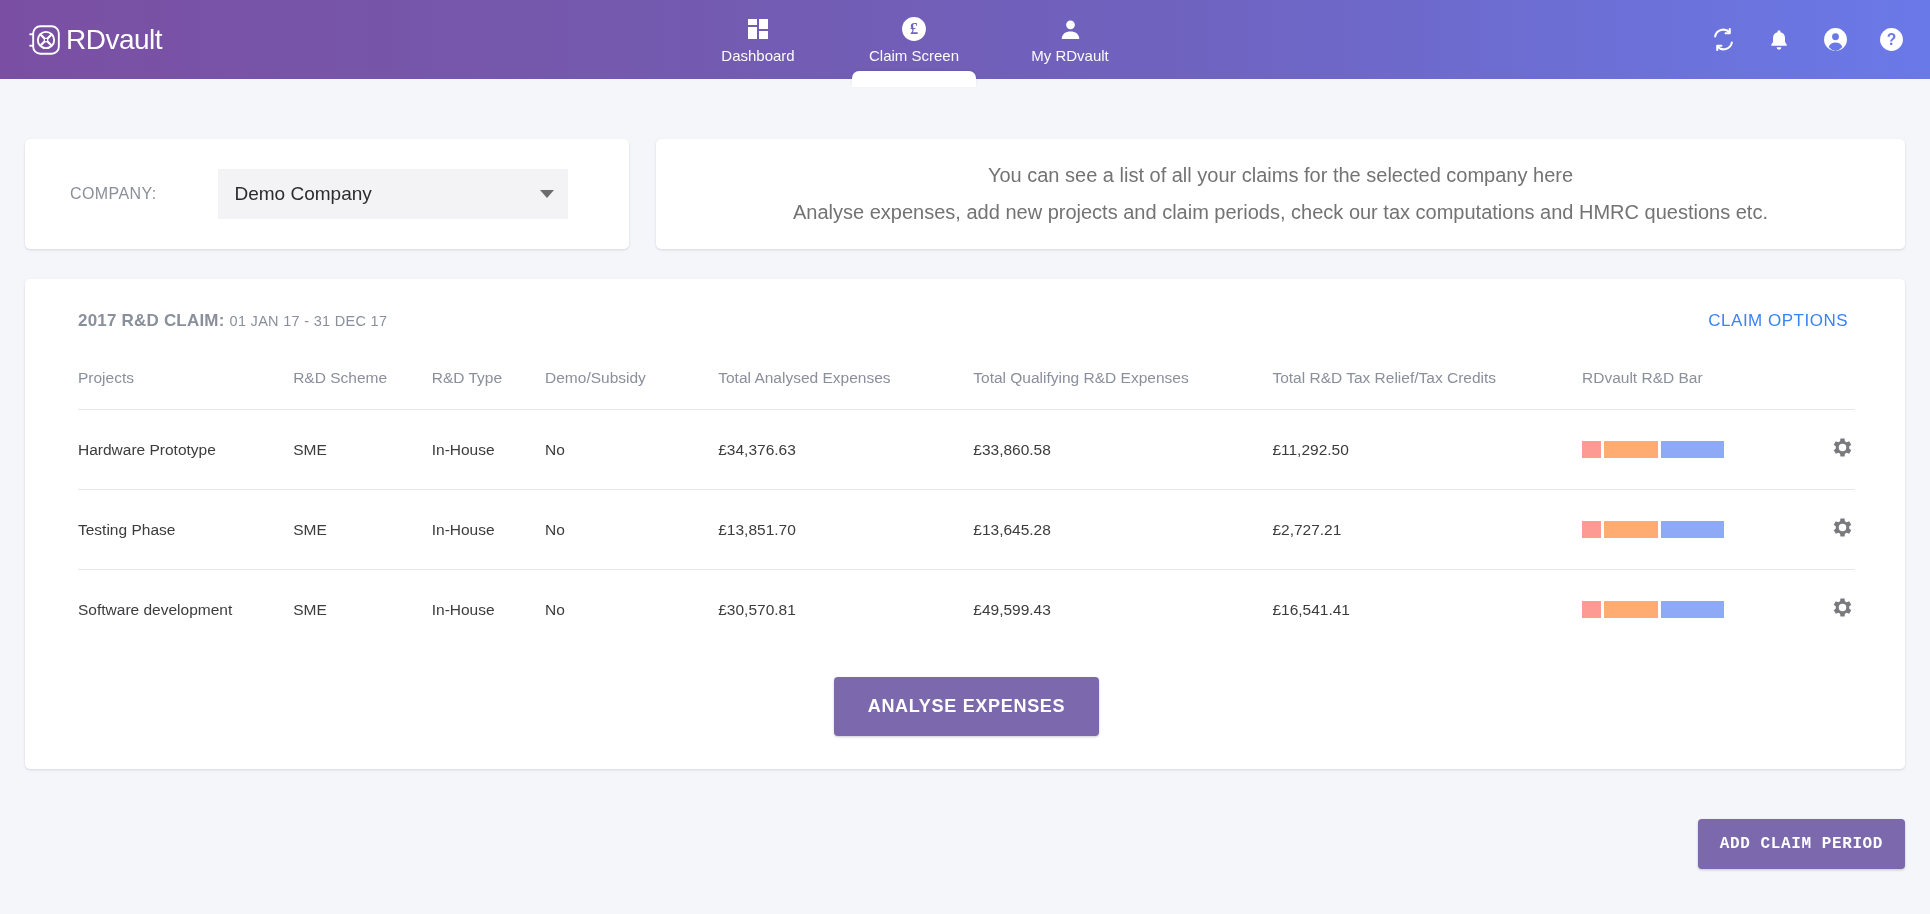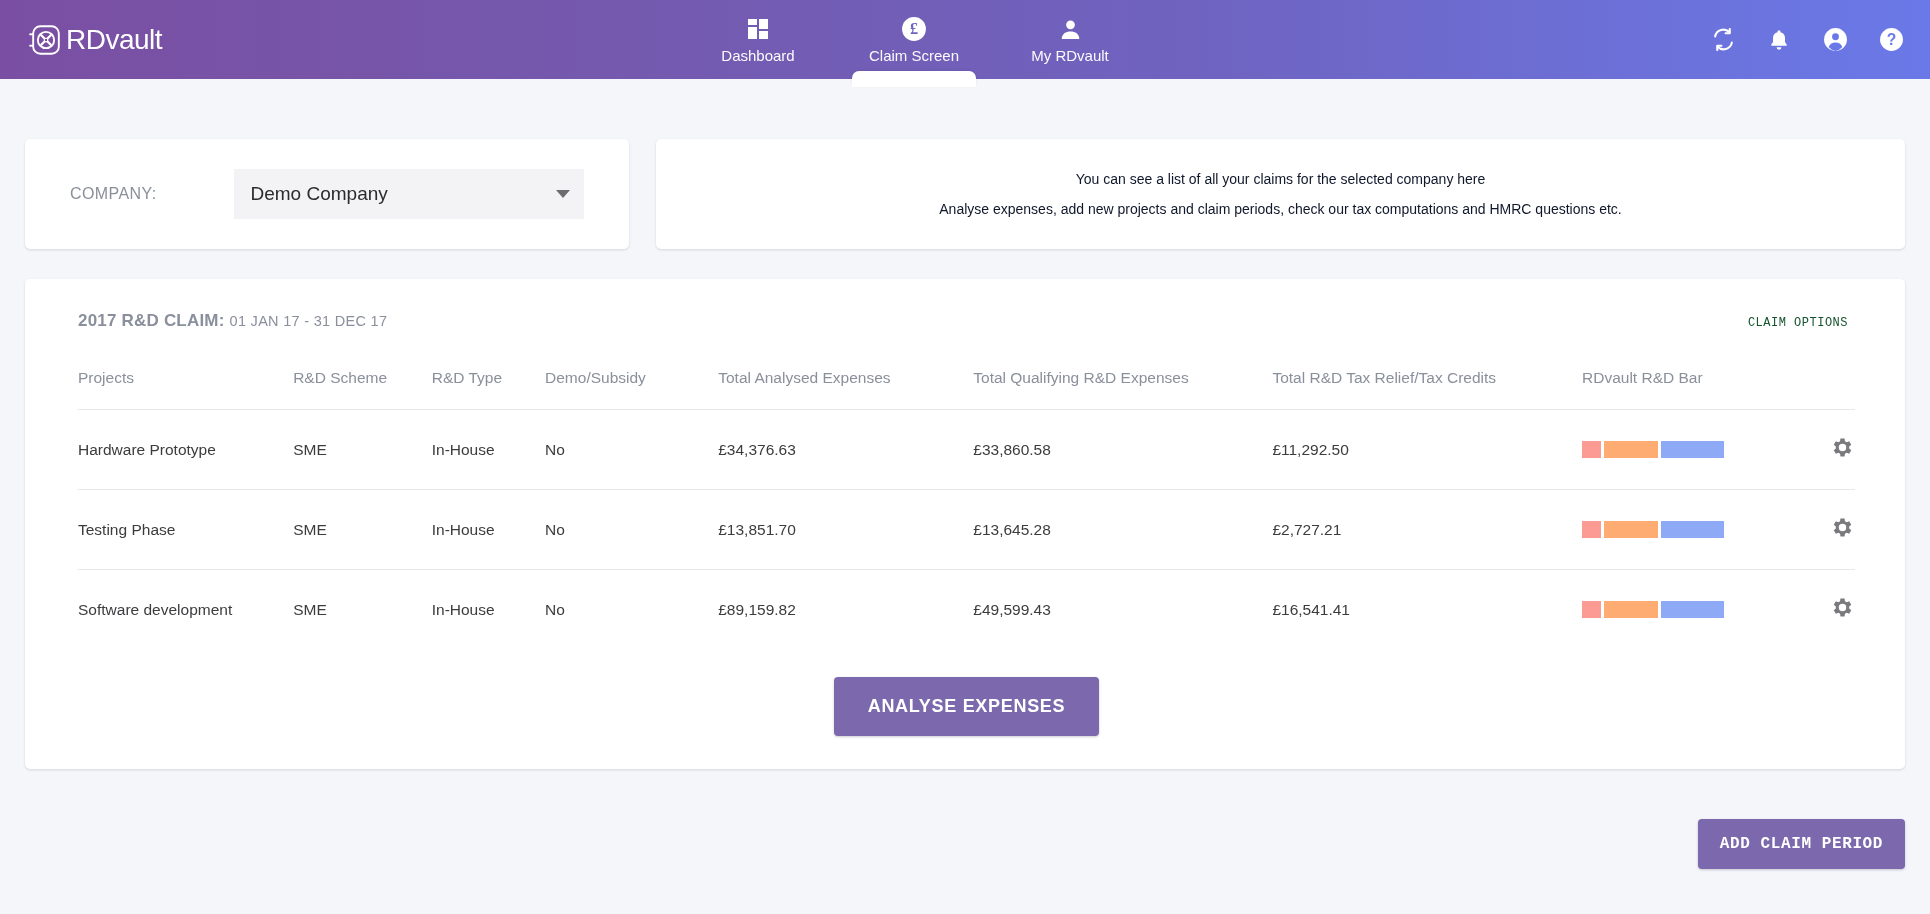--- a/index.html
+++ b/index.html
@@ -86,21 +86,20 @@
     border-radius: 5px;
     box-shadow: 0 1px 3px rgba(50,50,93,0.10), 0 1px 2px rgba(0,0,0,0.05);
   }
 
   .company-card {
     width: 604px;
     height: 110px;
     display: flex;
     align-items: center;
     padding-left: 45px;
-    gap: 16px;
   }
   .company-label {
     font-size: 16px;
     color: #8a8f99;
     letter-spacing: 0.4px;
     margin-right: 62px;
   }
   .select-box {
     width: 350px;
     height: 50px;
@@ -121,42 +120,41 @@
 
   .info-card {
     flex: 1;
     height: 110px;
     display: flex;
     flex-direction: column;
     align-items: center;
     justify-content: center;
     gap: 14px;
   }
-  .info-line { font-size: 14px; color: #0f172a; text-align: center; }
+  .info-line { font-size: 20px; color: #737373; text-align: center; }
 
   
   .table-card {
     margin-top: 30px;
     padding: 32px 50px 0 53px;
     height: 490px;
   }
   .claim-head {
     display: flex; align-items: baseline; justify-content: space-between;
     padding-bottom: 26px;
   }
   .claim-title { color: #8a8f9c; font-size: 17px; letter-spacing: 0.2px; }
   .claim-title b { font-weight: 700; }
   .claim-title span.dates { font-size: 14.5px; font-weight: 400; letter-spacing: 0.3px; }
   .claim-options {
-    color: #14532d;
-    font-size: 12px;
+    color: #3b82f6;
+    font-size: 17px;
     letter-spacing: 0.5px;
     cursor: pointer;
     padding-right: 7px;
-    font-family: Liberation Mono, monospace;
   }
 
   table.claims { width: 100%; border-collapse: collapse; table-layout: fixed; }
   table.claims th {
     text-align: left;
     font-weight: 400;
     font-size: 15.5px;
     color: #8a8f9c;
     padding: 12px 0 22px 0;
   }
@@ -402,21 +400,21 @@
               </svg>
             </span>
           </td>
         </tr>
 
         <tr class="row">
           <td>Software development</td>
           <td>SME</td>
           <td>In-House</td>
           <td>No</td>
-          <td class="amt-blue">£89,159.82</td>
+          <td class="amt-blue">£30,570.81</td>
           <td class="amt-orange">£49,599.43</td>
           <td class="amt-pink">£16,541.41</td>
           <td>
             <div class="rdbar">
               <span class="seg seg-pink"></span>
               <span class="seg seg-orange"></span>
               <span class="seg seg-blue"></span>
             </div>
           </td>
           <td class="gear-cell">

